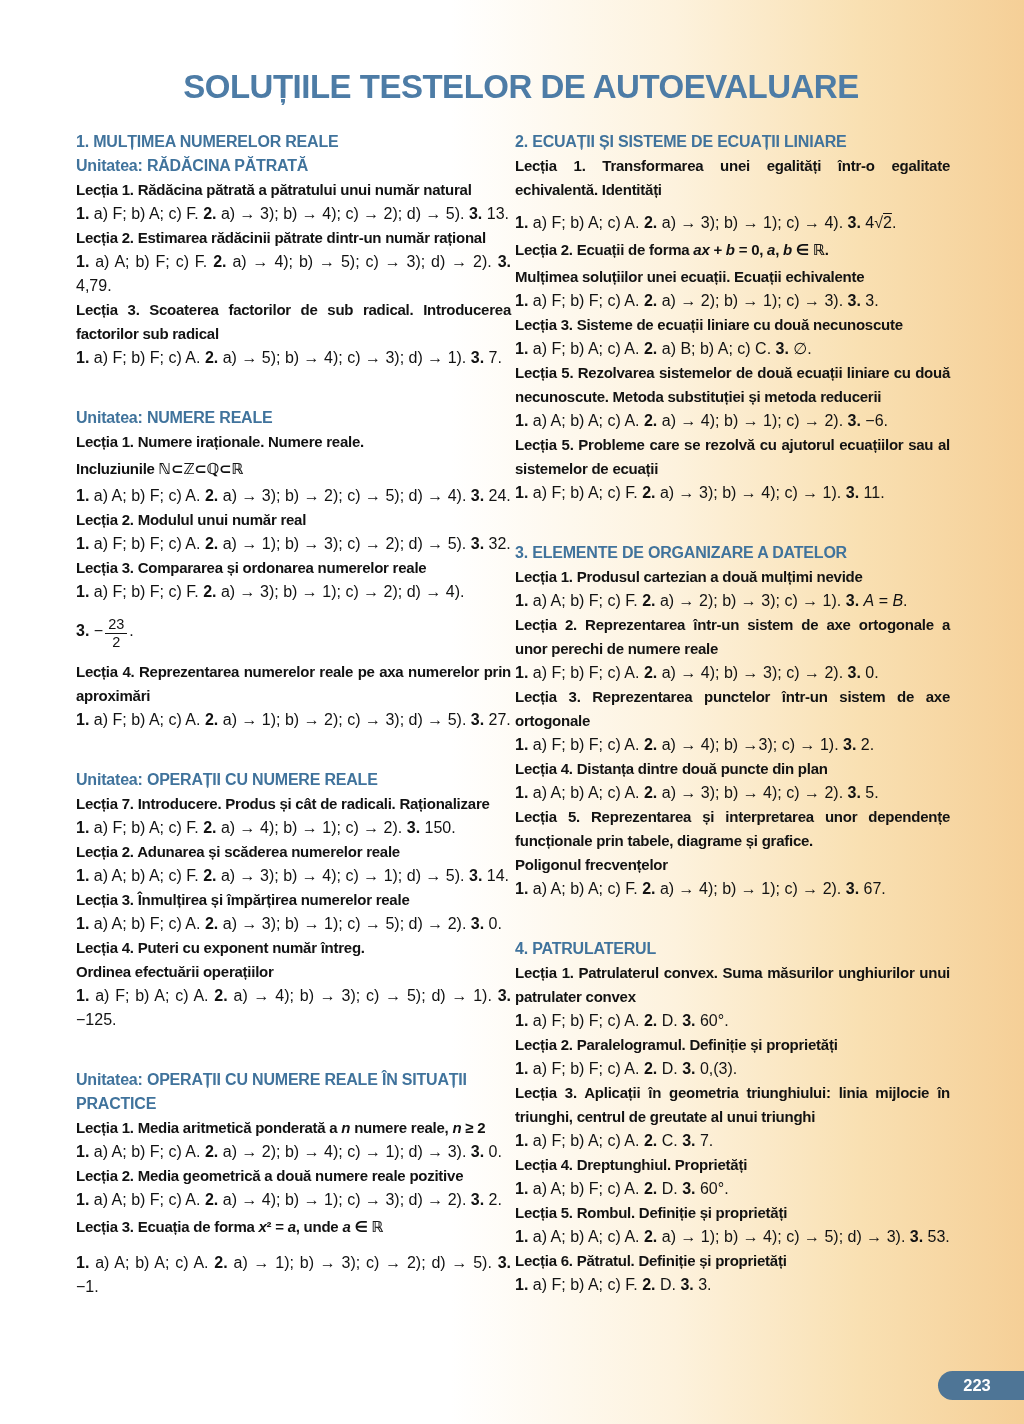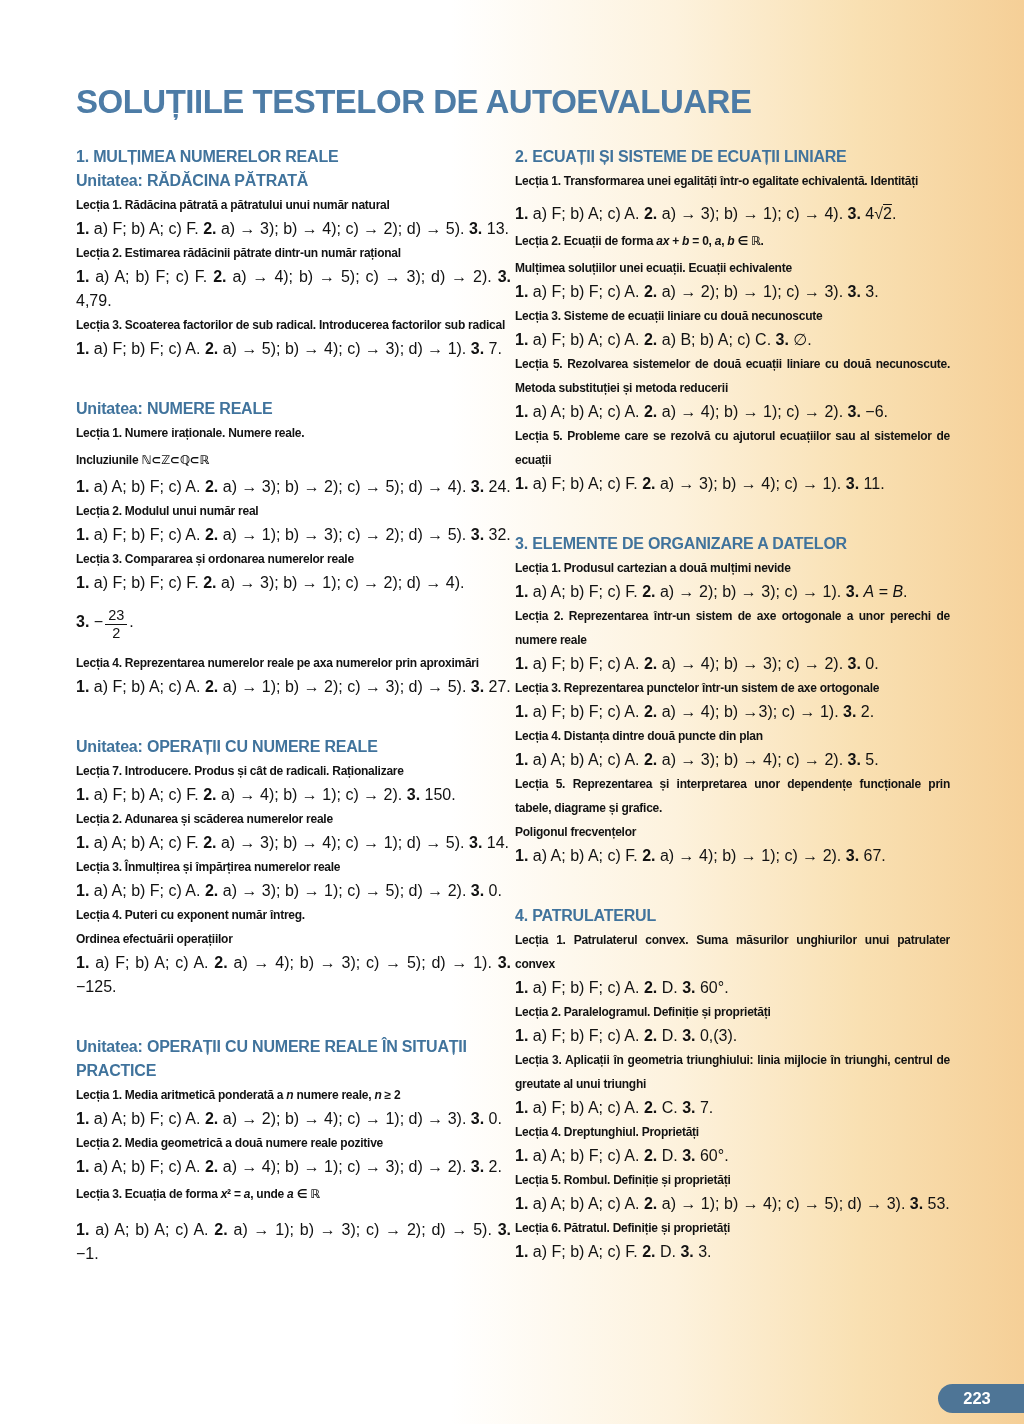--- a/index.html
+++ b/index.html
@@ -3,41 +3,41 @@
 <meta charset="utf-8">
 <style>
   html,body{margin:0;padding:0}
   body{
     width:1024px;height:1424px;position:relative;overflow:hidden;
     font-family:"Liberation Sans","DejaVu Sans",sans-serif;color:#121212;
     background:linear-gradient(90deg,#ffffff 0%,#ffffff 44%,#fdf2dd 66%,#f9e0b2 84%,var(--bg_peach,#f5cf97) 100%);
   }
   .page{padding:68px 58px 0 76px}
   .title{
-    text-align:left;font-size:33px;line-height:38px;font-weight:bold;
-    color:var(--title_blue,#4d7ca6);margin:15px 0 24px 0;letter-spacing:-.5px;
+    text-align:center;font-size:33px;line-height:38px;font-weight:bold;
+    color:var(--title_blue,#4d7ca6);margin:0 0 24px 0;letter-spacing:-.5px;
   }
   .cols{display:flex;gap:4px}
   .col{width:435px}
   p{margin:0}
   .sec,.unit{
     color:var(--heading_blue,#40739c);font-weight:bold;font-size:16px;line-height:24px;letter-spacing:-.2px;
   }
-  .lt{font-weight:bold;font-size:12px;line-height:24px;text-align:justify;letter-spacing:-.25px}
+  .lt{font-weight:bold;font-size:15px;line-height:24px;text-align:justify;letter-spacing:-.25px}
   .ans{font-size:16px;line-height:24px;text-align:justify}
   .gap{margin-top:36px}
   .gap-sm{margin-top:9px}
   .mathline{padding:3px 0}
   .frac{display:inline-block;vertical-align:middle;text-align:center;font-size:14.5px;line-height:1.15;margin:7px 2px 4px 2px;font-weight:normal}
   .fnum{display:block;border-bottom:1.4px solid #121212;padding:0 3px}
   .fden{display:block}
   .fracline{padding:5px 0 6px 0}
   .vinc{text-decoration:overline}
   .badge{
-    position:absolute;right:0;bottom:11px;width:78px;height:29px;
+    position:absolute;right:0;bottom:24px;width:78px;height:29px;
     background:var(--badge_blue,#4e7596);border-radius:15px 0 0 15px;
     color:#fff;font-weight:bold;font-size:16.5px;
     display:flex;align-items:center;justify-content:center;padding-right:8px;
   }
 </style>
 </head>
 <body>
 
 <div class="page">
 

